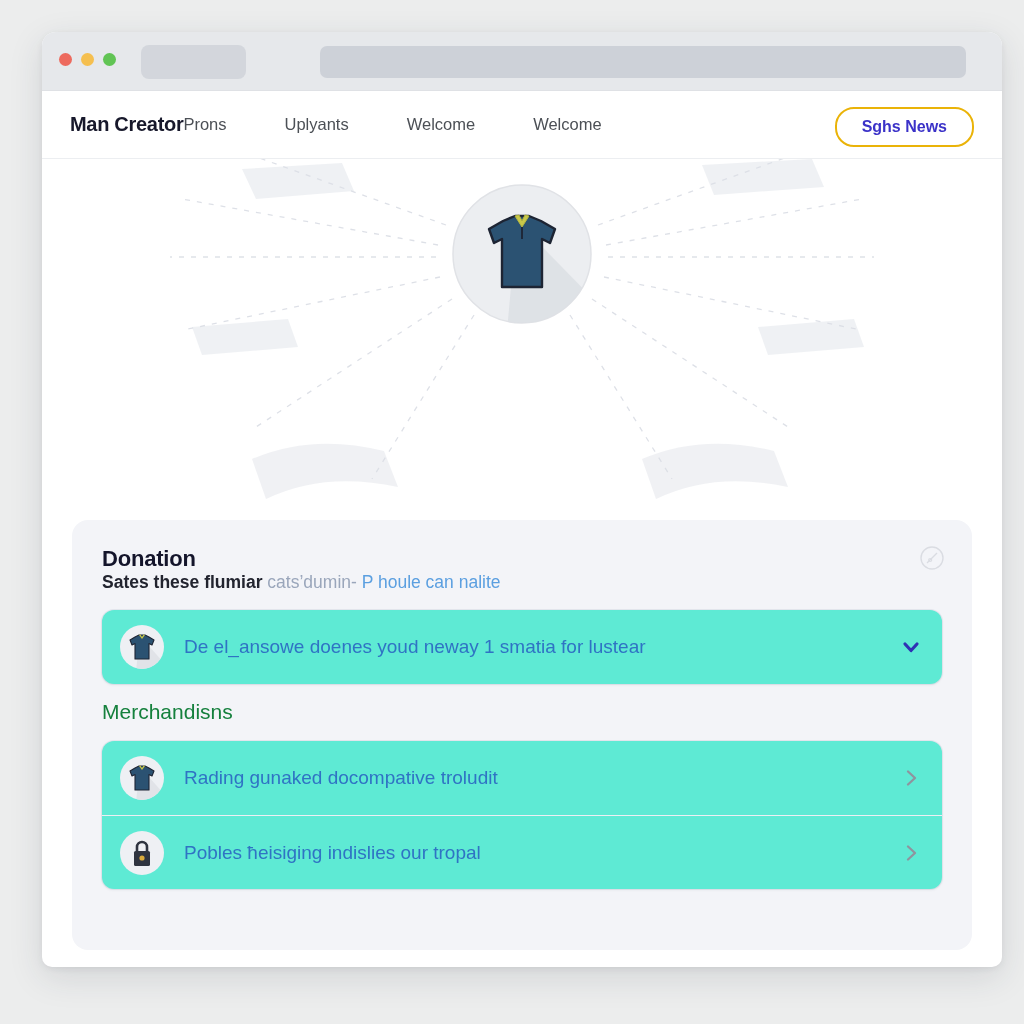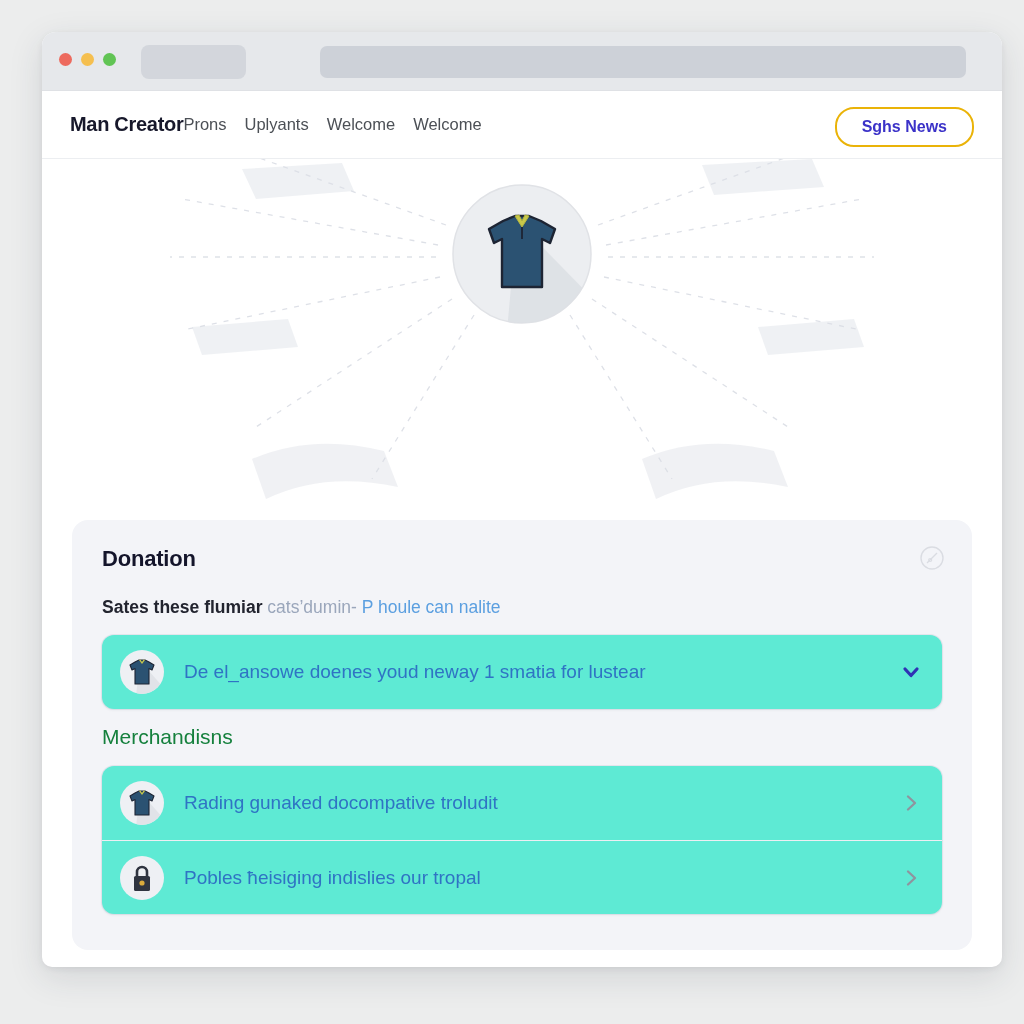--- a/index.html
+++ b/index.html
@@ -60,21 +60,21 @@
     padding: 0 28px;
     box-sizing: border-box;
   }
   #brand-logo {
     font-size: 20px;
     font-weight: bold;
     color: #17182b;
     letter-spacing: -0.3px;
     white-space: nowrap;
   }
-  .nav-links { display: flex; align-items: center; gap: 18px; }
+  .nav-links { display: flex; align-items: center; gap: 58px; }
   .nav-link {
     font-size: 16.5px;
     color: #4c5056;
     white-space: nowrap;
     cursor: pointer;
   }
   #news-button {
     position: absolute; right: 28px; top: 16px;
     height: 36px;
     padding: 0 25px;
@@ -144,21 +144,20 @@
     color: #14152b;
     letter-spacing: -0.2px;
   }
   #card-corner-icon {
     position: absolute;
     right: 26px; top: 24px;
     width: 28px; height: 28px;
     opacity: 0.42;
   }
   #card-subline {
-    margin-top: 25px;
     font-size: 17.5px;
     white-space: nowrap;
   }
   .sub-strong { color: #22242f; font-weight: bold; }
   .sub-muted  { color: #9aa6bb; }
   .sub-link   { color: #5b9fe0; cursor: pointer; }
 
   .row-group {
     margin-top: 17px;
     background: #5eead4;

